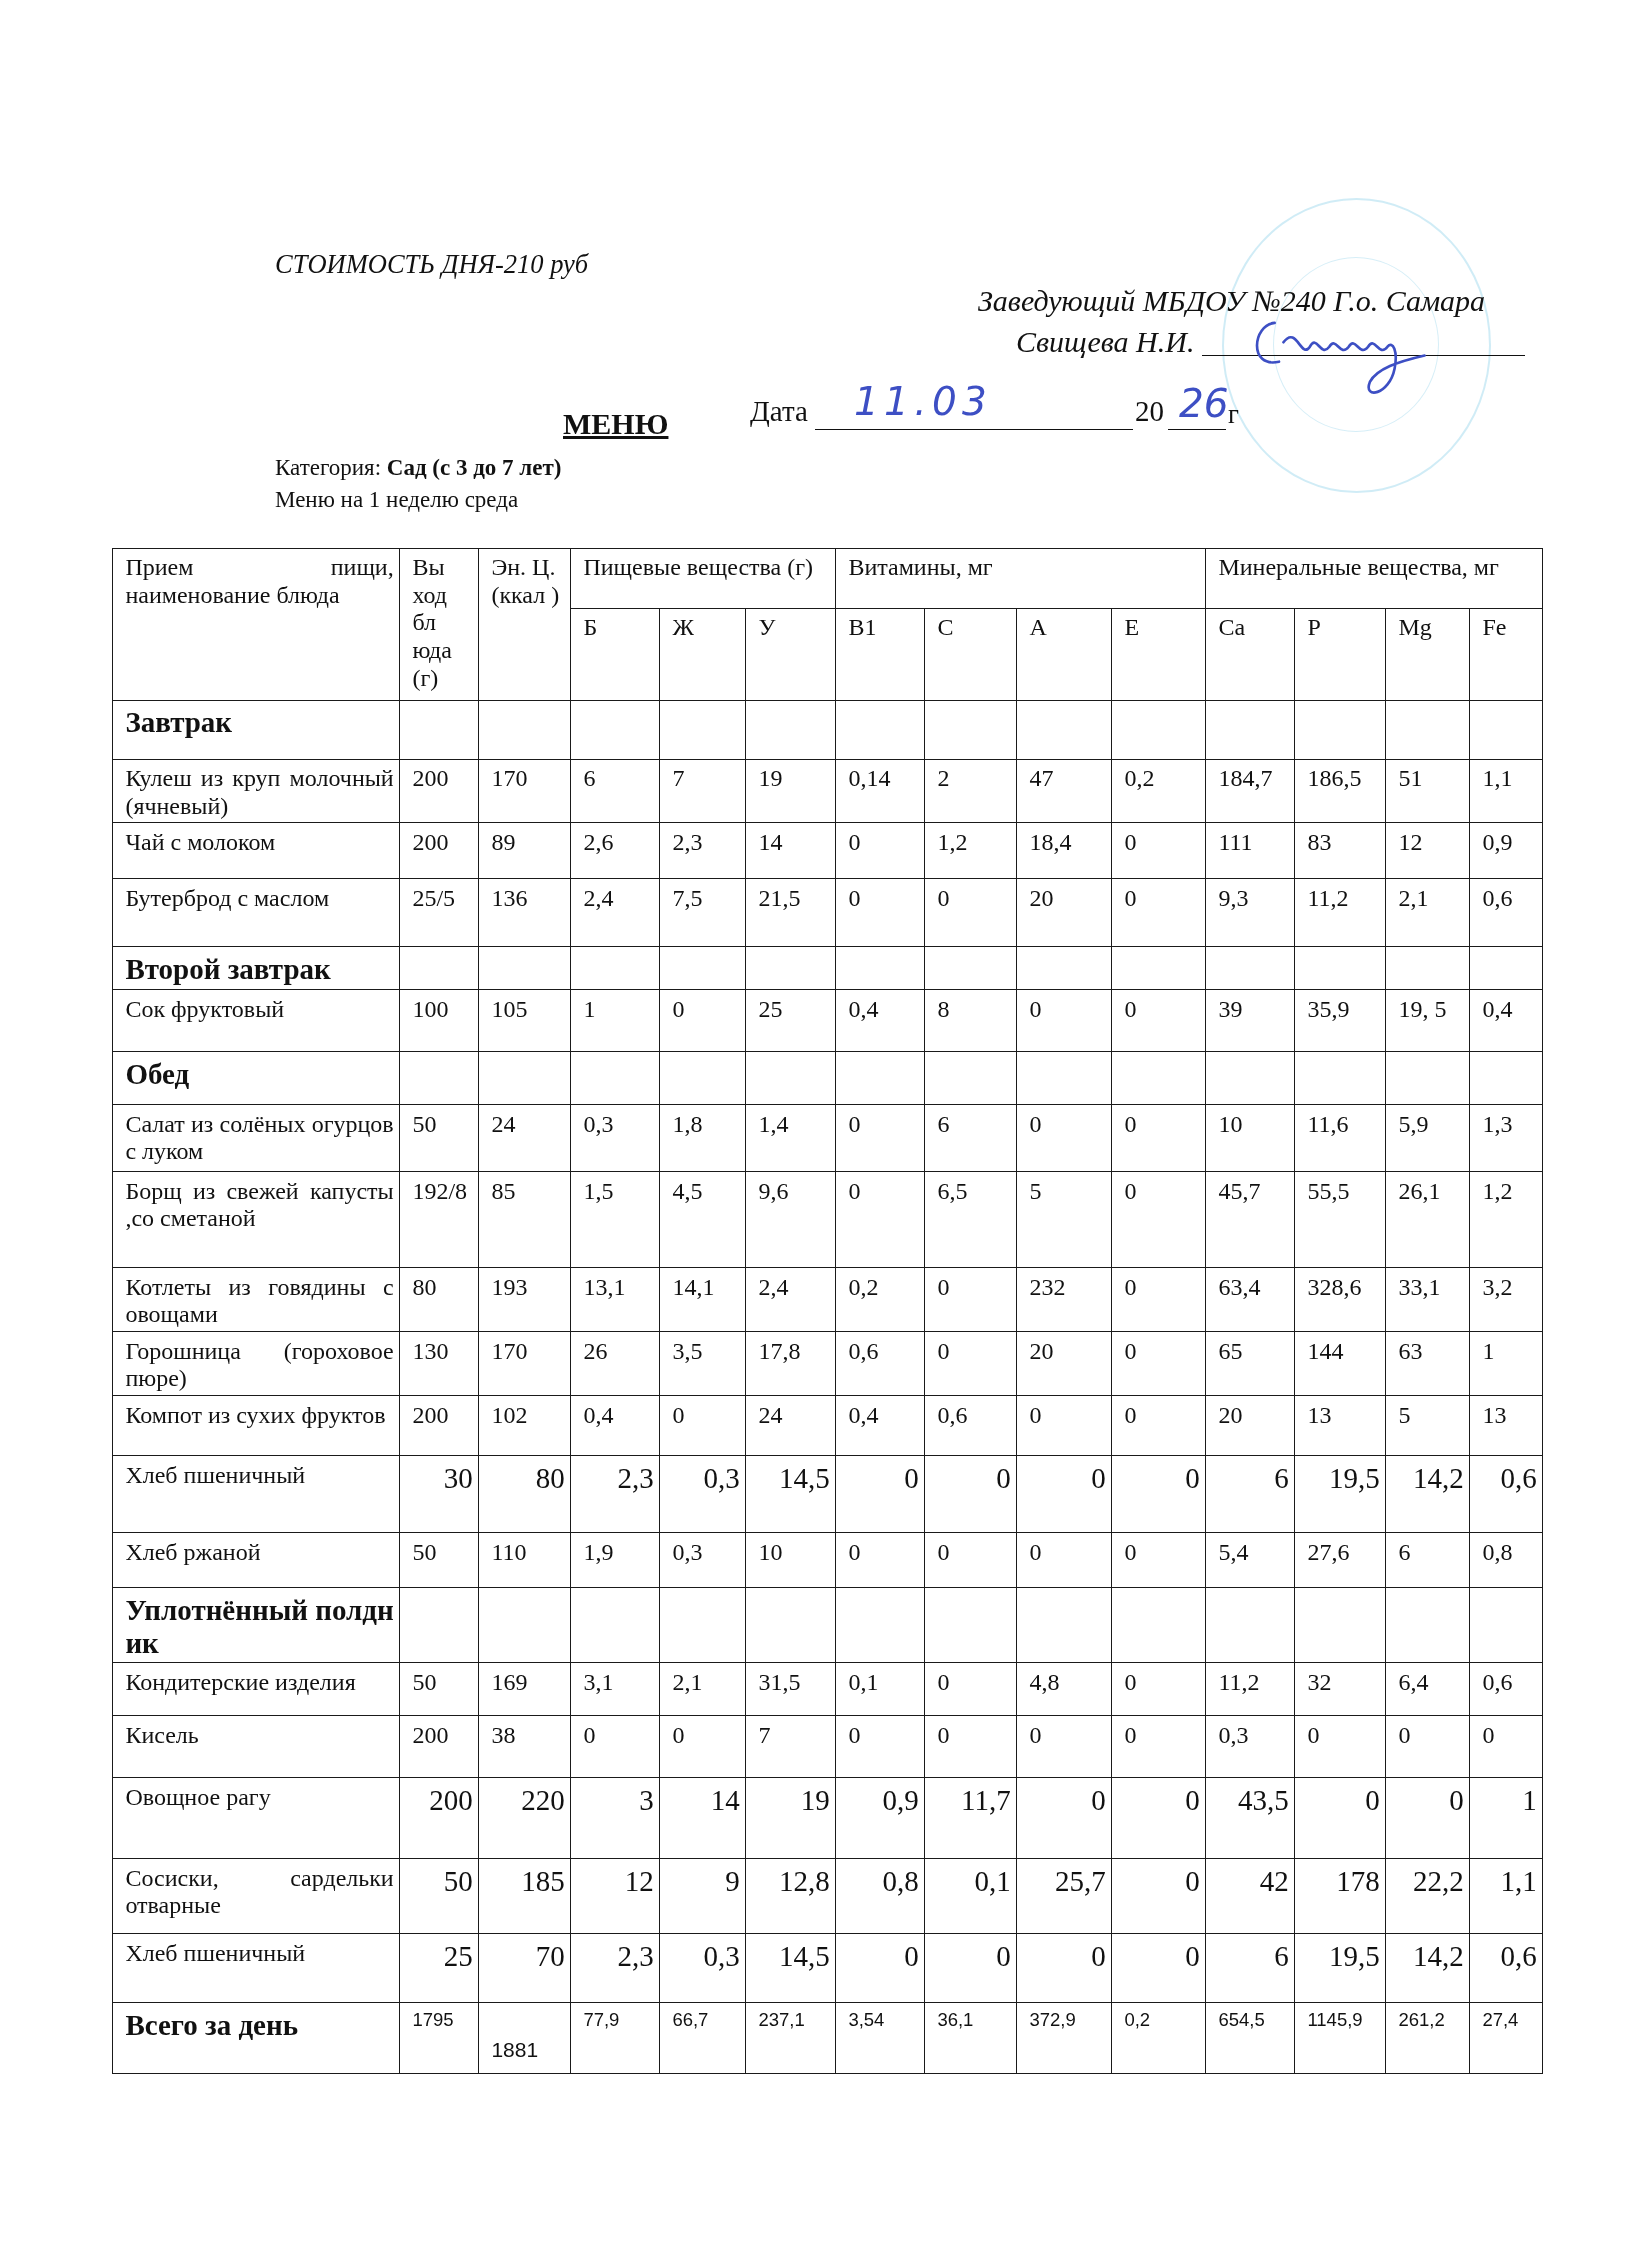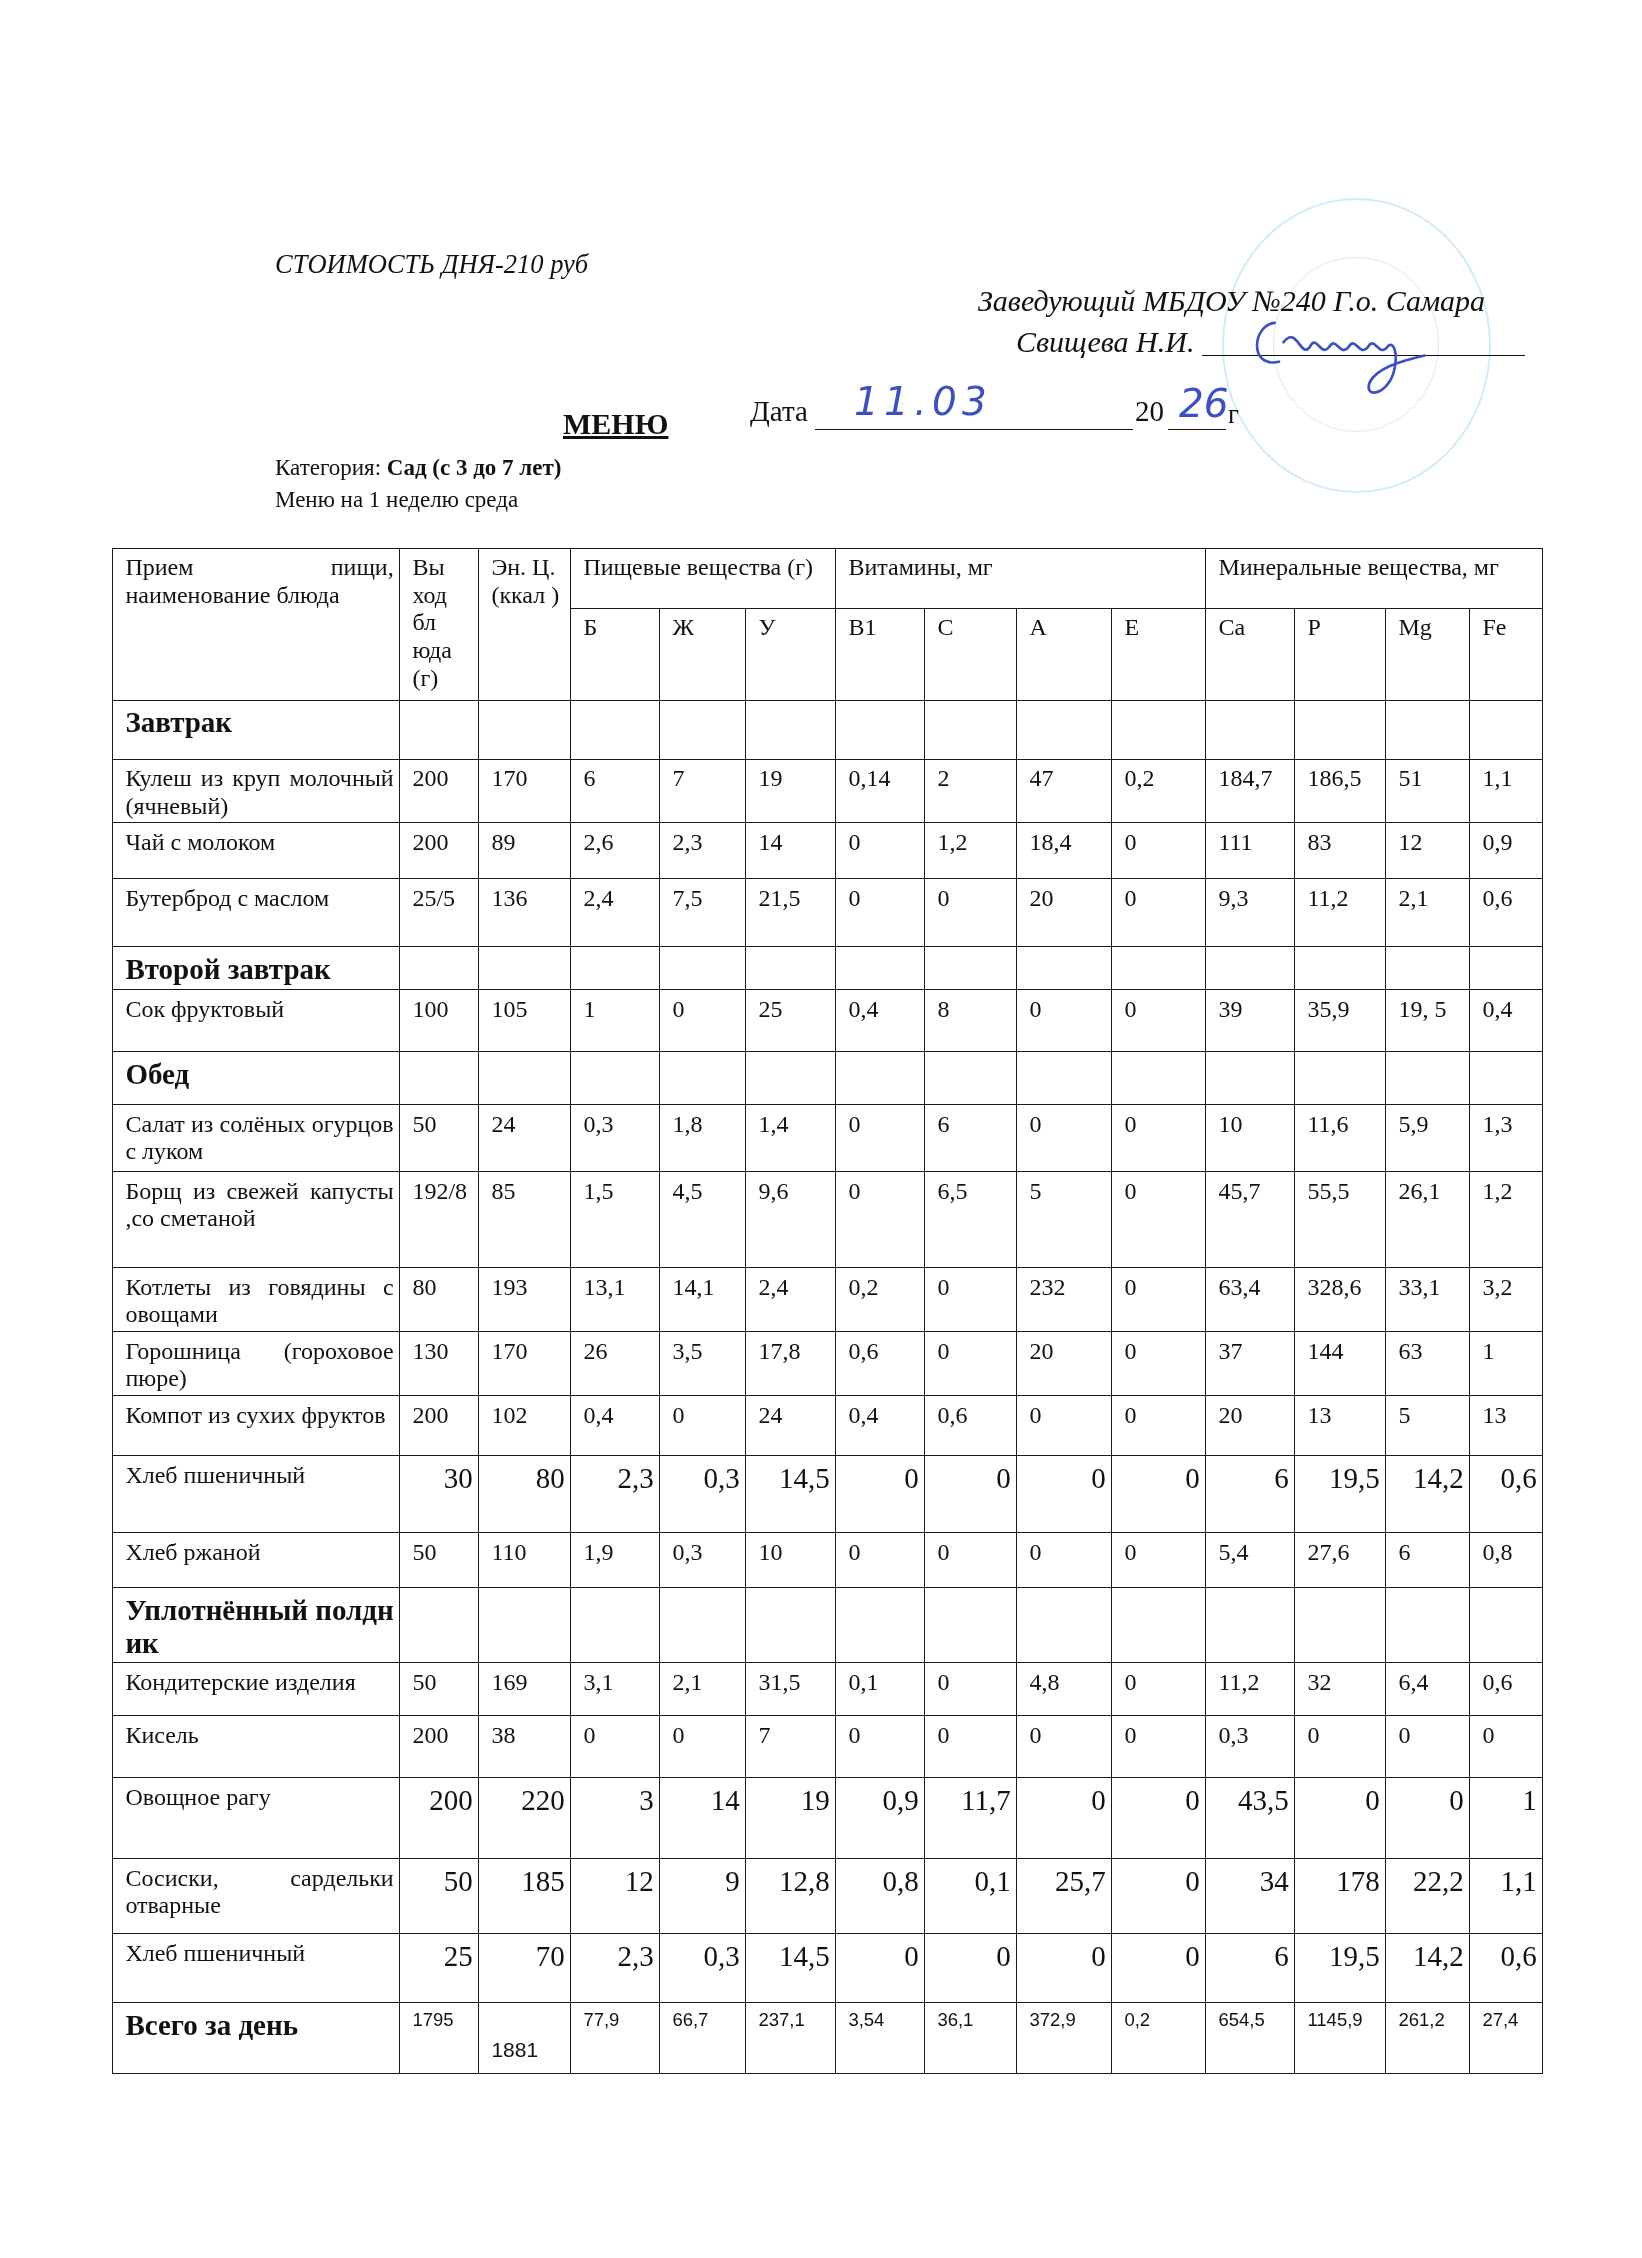--- a/index.html
+++ b/index.html
@@ -269,21 +269,21 @@
         <td class="name">Горошница (гороховое пюре)</td>
         <td>130</td>
         <td>170</td>
         <td>26</td>
         <td>3,5</td>
         <td>17,8</td>
         <td>0,6</td>
         <td>0</td>
         <td>20</td>
         <td>0</td>
-        <td>37</td>
+        <td>65</td>
         <td>144</td>
         <td>63</td>
         <td>1</td>
       </tr>
       <tr style="height: 60px;">
         <td class="name">Компот из сухих фруктов</td>
         <td>200</td>
         <td>102</td>
         <td>0,4</td>
         <td>0</td>
@@ -397,21 +397,21 @@
         <td class="name">Сосиски, сардельки отварные</td>
         <td class="big">50</td>
         <td class="big">185</td>
         <td class="big">12</td>
         <td class="big">9</td>
         <td class="big">12,8</td>
         <td class="big">0,8</td>
         <td class="big">0,1</td>
         <td class="big">25,7</td>
         <td class="big">0</td>
-        <td class="big">34</td>
+        <td class="big">42</td>
         <td class="big">178</td>
         <td class="big">22,2</td>
         <td class="big">1,1</td>
       </tr>
       <tr style="height: 69px;">
         <td class="name">Хлеб пшеничный</td>
         <td class="big">25</td>
         <td class="big">70</td>
         <td class="big">2,3</td>
         <td class="big">0,3</td>

